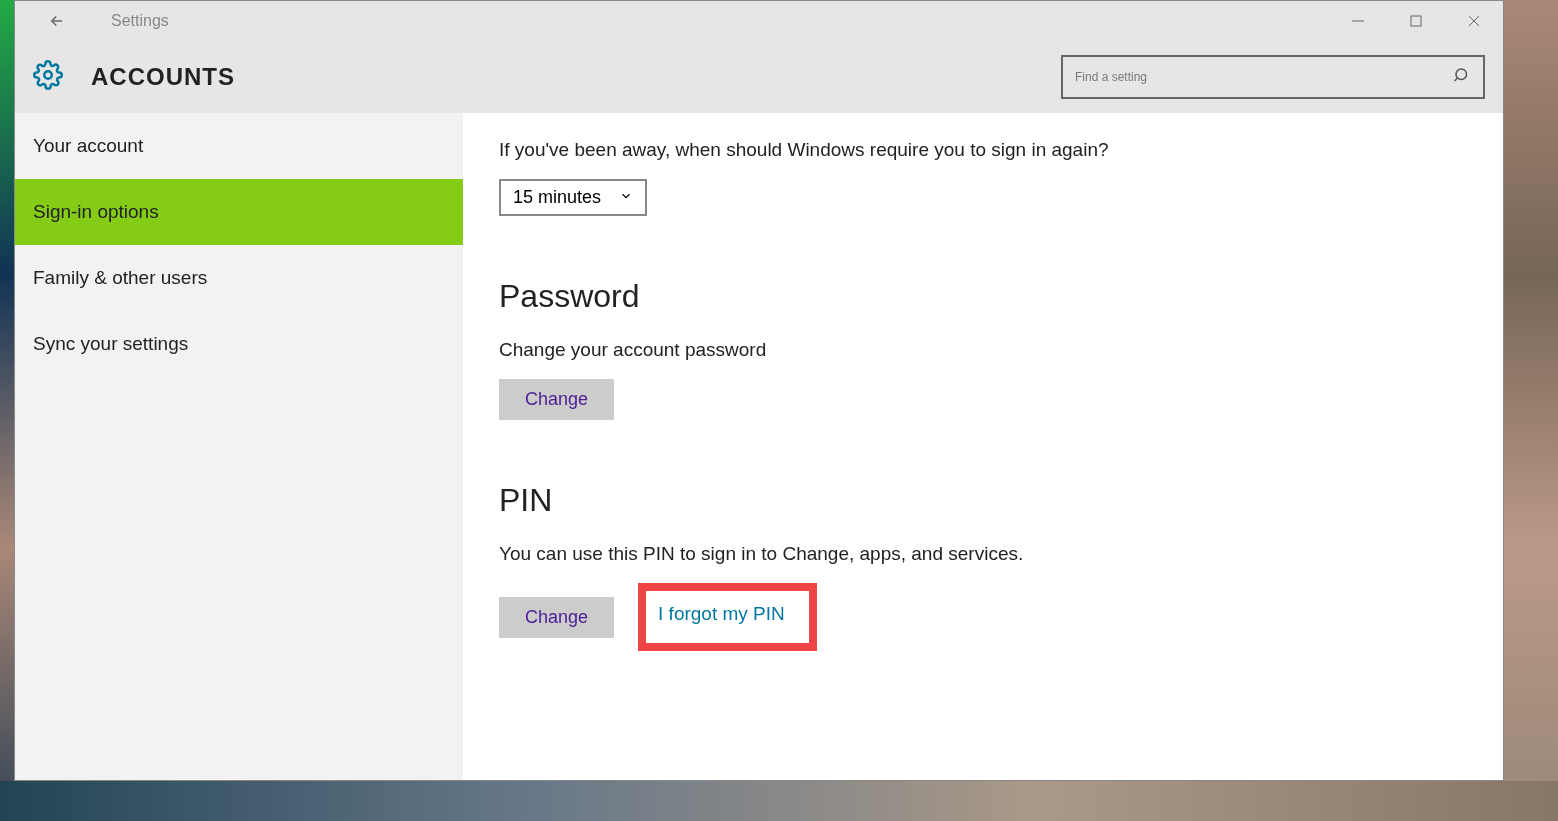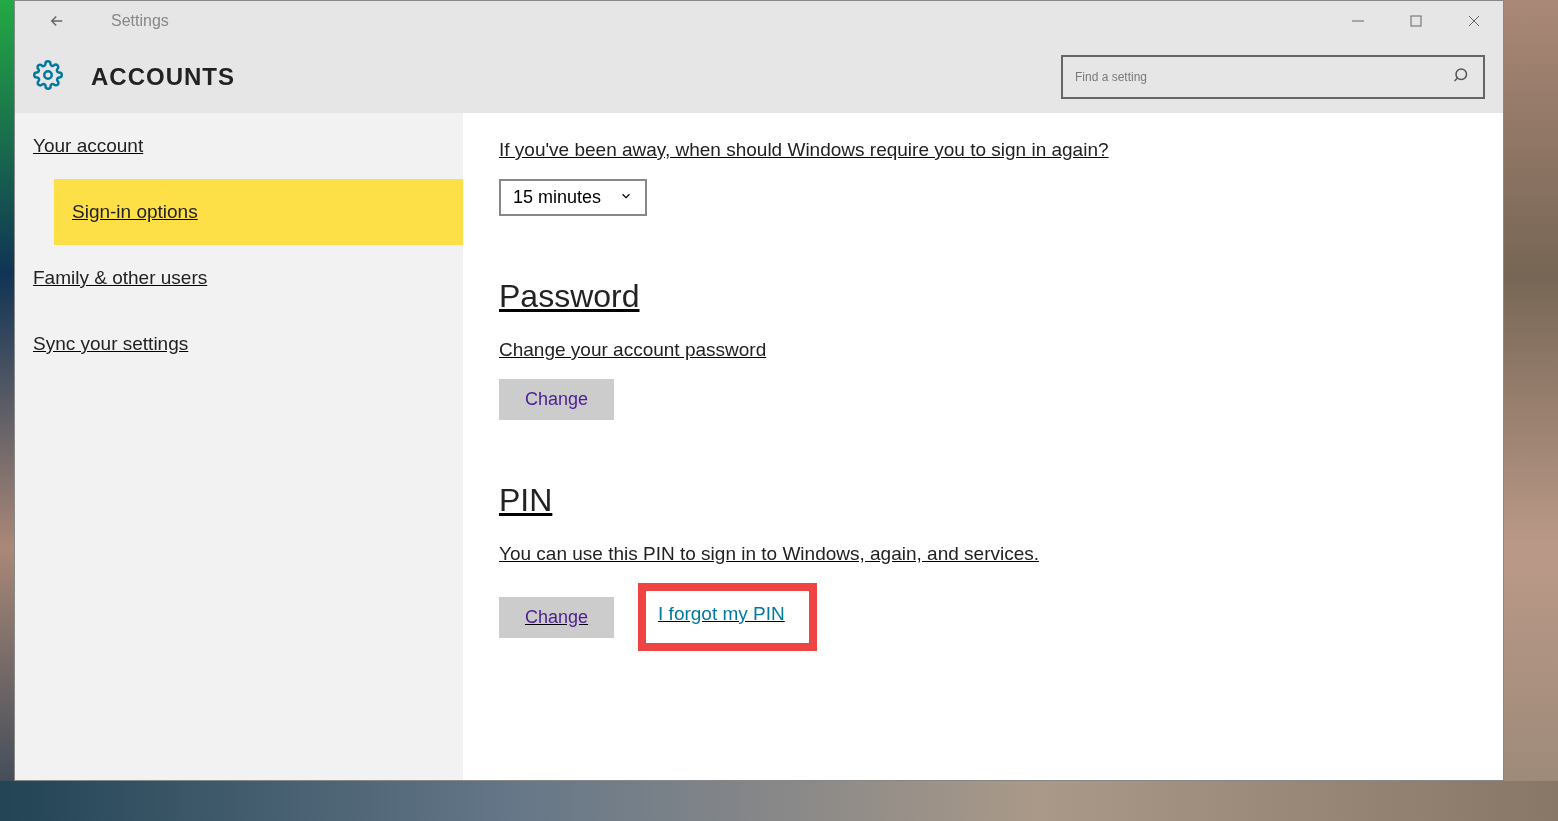--- a/index.html
+++ b/index.html
@@ -96,38 +96,36 @@
       font-size: 12px;
       color: #333;
       outline: none;
     }
     .search-input::placeholder { color: #7a7a7a; }
     .search-icon { color: #555; }
     .content {
       display: flex;
       flex: 1;
       min-height: 0;
-      text-decoration: underline;
     }
     .sidebar {
       width: 448px;
       background: #f2f2f2;
       display: flex;
       flex-direction: column;
       padding-top: 0;
     }
     .sidebar-item {
       padding: 22px 18px;
       font-size: 19px;
       color: #222;
       cursor: pointer;
     }
     .sidebar-item.active {
-      background: #fde047;
-      margin-left: 39px;
+      background: #84cc16;
     }
     .main {
       flex: 1;
       background: #ffffff;
       padding: 26px 0 0 36px;
     }
     .section-heading {
       font-size: 32px;
       font-weight: 400;
       color: #222;
@@ -256,21 +254,21 @@
               <polyline points="6 9 12 15 18 9"></polyline>
             </svg>
         </span>
       </div>
 
       <div class="section-heading">Password</div>
       <div class="body-text">Change your account password</div>
       <button class="gray-btn">Change</button>
 
       <div class="section-heading">PIN</div>
-      <div class="body-text">You can use this PIN to sign in to Windows, again, and services.</div>
+      <div class="body-text">You can use this PIN to sign in to Change, apps, and services.</div>
       <div class="pin-row">
         <button class="gray-btn">Change</button>
         <span class="red-highlight">
           <span class="link-text">I forgot my PIN</span>
         </span>
       </div>
     </div>
   </div>
 
 </div>

